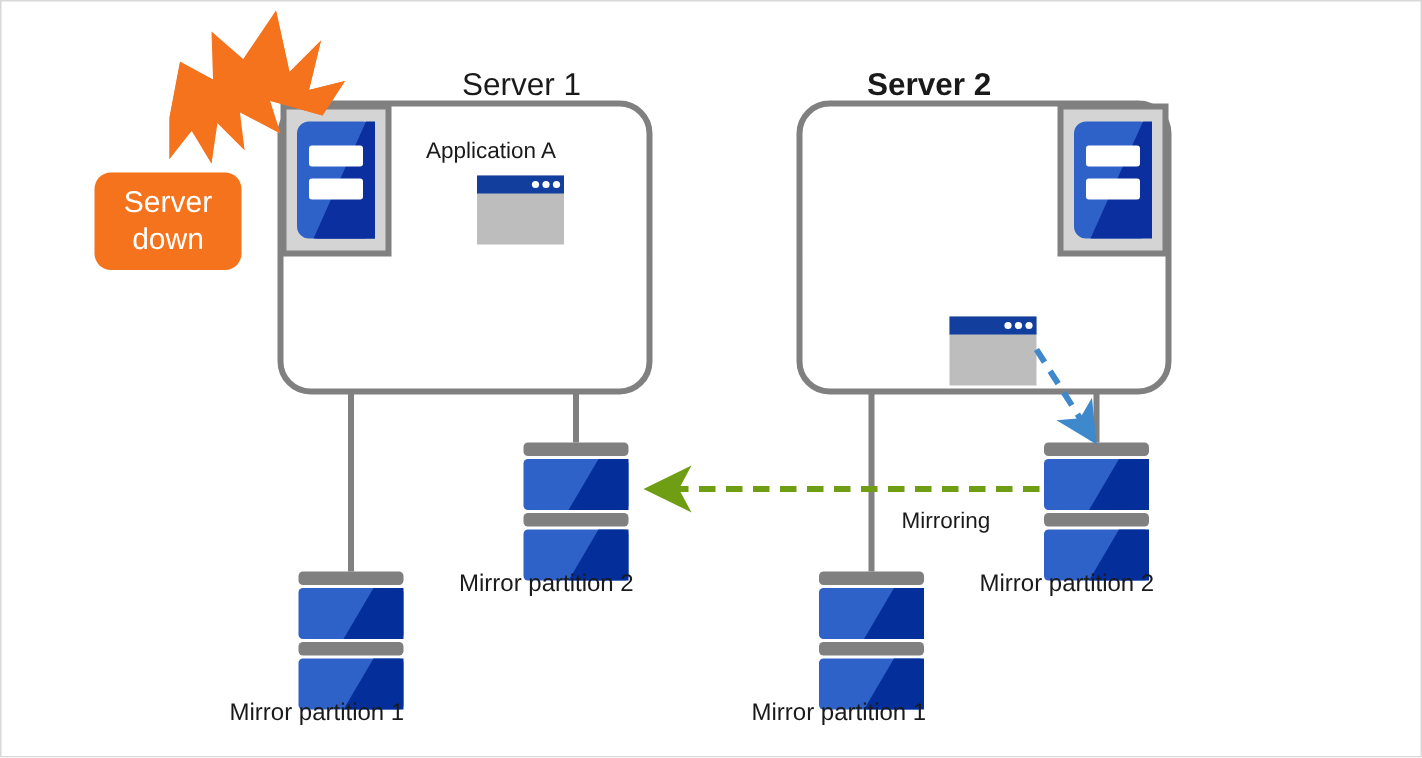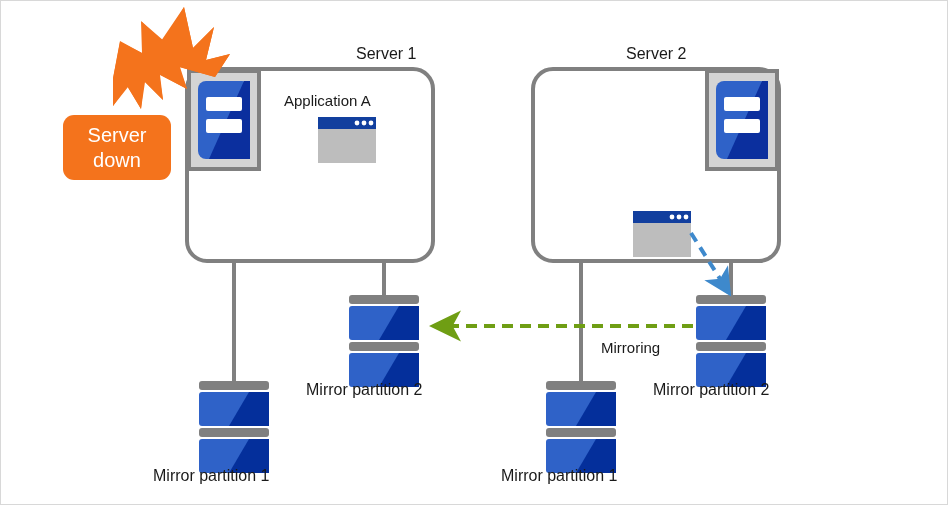--- a/index.html
+++ b/index.html
@@ -27,22 +27,21 @@
     height: 505px;
   }
   .lbl {
     position: absolute;
     color: #1a1a1a;
     font-family: "Liberation Sans", sans-serif;
     white-space: nowrap;
     line-height: 1;
   }
   .lbl-server {
-    font-size: 16px;
-    margin-left: 48px;
+    font-size: 21px;
   }
   .lbl-app {
     font-size: 15px;
   }
   .lbl-part {
     font-size: 16px;
   }
   .lbl-mirroring {
     font-size: 15px;
   }
@@ -180,33 +179,33 @@
       <line x1="692" y1="325" x2="432" y2="325" stroke="#6f9e14" stroke-width="4" stroke-dasharray="11,7" marker-end="url(#greenArrow)"></line>
     </g>
 
     <g>
       <line x1="690" y1="232" x2="728" y2="292" stroke="#3e89cc" stroke-width="4" stroke-dasharray="10,7" marker-end="url(#blueArrow)"></line>
     </g>
   </svg>
 
   <div class="lbl lbl-server" style="left:307px; top:45px;">Server 1</div>
 
-  <div class="lbl lbl-server" style="left:577px; top:45px;">Server 2</div>
+  <div class="lbl lbl-server" style="left:577px; top:45px;font-weight:bold;">Server 2</div>
 
   <div class="lbl lbl-app" style="left:283px; top:92px;">Application A</div>
 
 
   <div class="lbl lbl-part" style="left:305px; top:381px;">Mirror partition 2</div>
 
   <div class="lbl lbl-part" style="left:152px; top:467px;">Mirror partition 1</div>
 
   <div class="lbl lbl-part" style="left:652px; top:381px;">Mirror partition 2</div>
 
   <div class="lbl lbl-part" style="left:500px; top:467px;">Mirror partition 1</div>
 
   <div class="lbl lbl-mirroring" style="left:600px; top:339px;">Mirroring</div>
 
-  <div class="badge-down" style="left:62px; top:114px; width:108px; height:65px;">
+  <div class="badge-down" style="left:62px; top:114px; width:98px; height:65px;">
     <span>Server</span>
     <span>down</span>
   </div>
 
 </div>
 
 </body></html>

